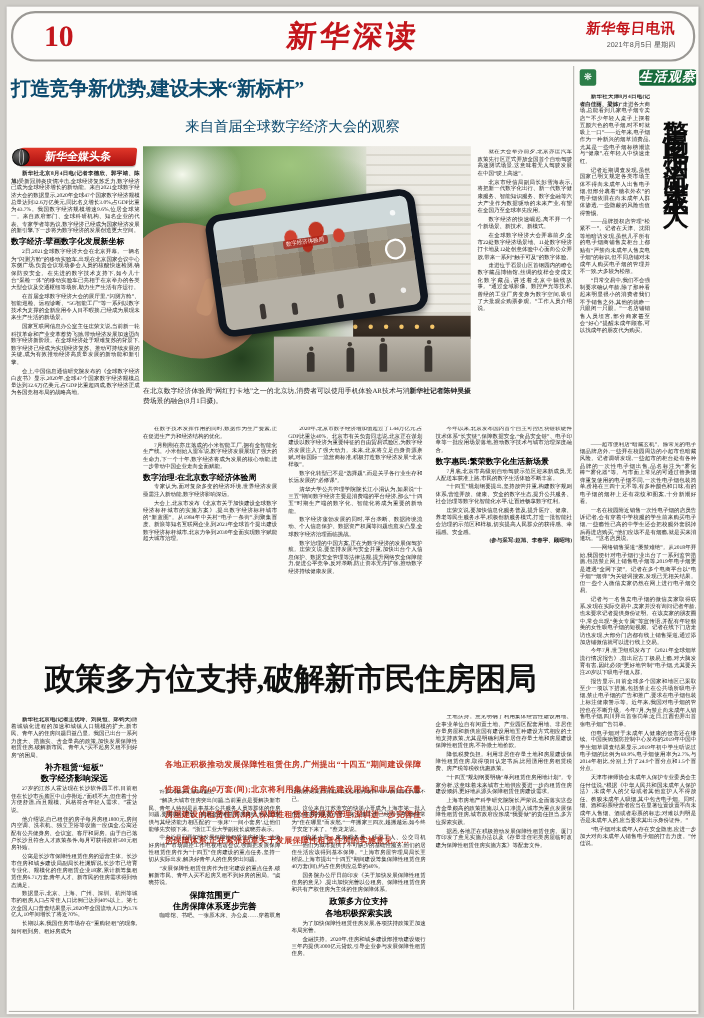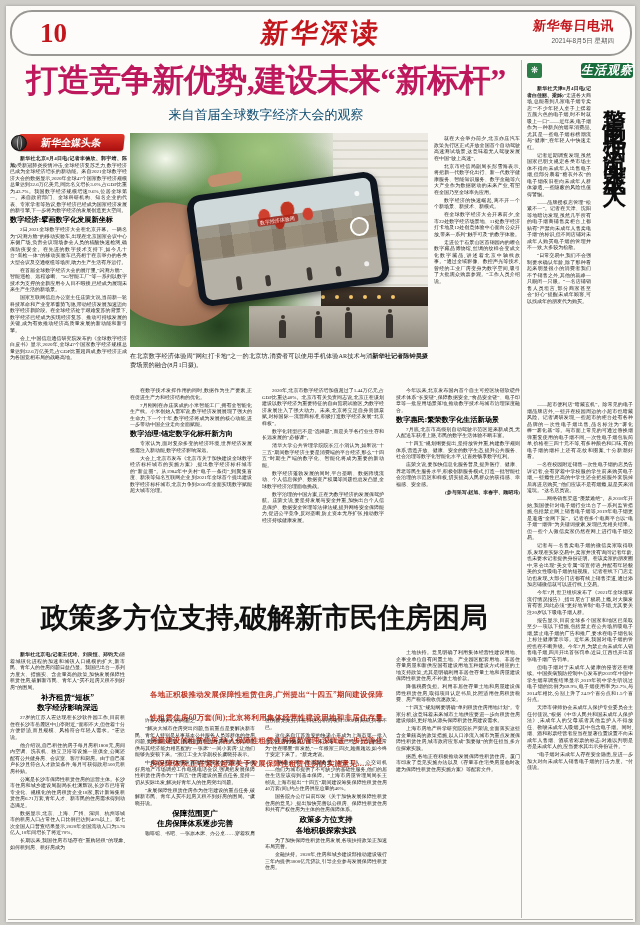--- a/index.html
+++ b/index.html
@@ -17,21 +17,21 @@
 
   
   .t{font-size:5px;line-height:6.5px;text-align:justify;color:#242424;overflow:hidden;position:absolute;}
   .t p{margin:0 0 1.5px;text-indent:2em;}
   .t p.noind{text-indent:0;}
   .shead{font-weight:bold;font-size:7.2px;line-height:9.5px;text-align:left;text-indent:0 !important;color:#000;margin:4px 0 3px;}
   .shead-c{font-weight:bold;font-size:7.6px;line-height:10.5px;text-align:center;text-indent:0 !important;color:#000;margin:5px 0 4px;white-space:pre-line;}
   .credits{font-weight:bold;text-align:right;text-indent:0 !important;}
 
   
-  .headline{position:absolute;left:10px;top:60px;width:512px;text-align:center;font-size:32px;line-height:40px;font-weight:bold;color:#be185d;letter-spacing:-.5px;}
+  .headline{position:absolute;left:10px;top:60px;width:512px;font-size:18px;line-height:40px;font-weight:bold;color:#0c4a6e;letter-spacing:-.5px;}
   .subtitle{position:absolute;left:10px;top:106px;width:512px;text-align:center;font-size:13px;color:#0c4a6e;}
   .badge-red{position:relative;width:106px;height:17px;margin:0 0 5px 8px;background:linear-gradient(180deg,#e2382a,#a90f0f);border-radius:3px;color:#fff;font-weight:bold;font-size:10px;line-height:17px;text-align:center;transform:skewX(-6deg);box-shadow:0 1px 1px rgba(0,0,0,.3);}
   .globe{position:absolute;left:-7px;top:1px;width:14px;height:14px;border-radius:50%;background:radial-gradient(circle at 35% 35%,#6b6b6b,#222 70%);border:1px solid #111;transform:skewX(6deg);}
   .globe::after{content:"";position:absolute;left:5px;top:0;width:3px;height:100%;border-left:1px solid #bbb;border-right:1px solid #bbb;border-radius:50%;}
 
   
   .photo{position:absolute;left:130px;top:133px;width:298px;height:214px;overflow:hidden;background:
     radial-gradient(90px 70px at 12% 12%,#f4f8ec 0,rgba(244,248,236,0) 60%),
     radial-gradient(120px 90px at 45% 8%,#9fc57e 0,rgba(159,197,126,0) 65%),
     radial-gradient(150px 120px at 5% 60%,#2f4f28 0,rgba(47,79,40,0) 70%),
@@ -143,21 +143,21 @@
     <p>就在大会举办前夕,北京亦庄汽车政策先行区正式开放全国首个自动驾驶高速测试场景,这意味着无人驾驶发展在中国“驶上高速”。</p>
     <p>北京市经信局副局长彭雪海表示,将把新一代数字化出行、新一代数字健康服务、智能知识服务、数字金融等六大产业作为数据驱动的未来产业,有望在全国乃至全球率先应用。</p>
     <p>数字经济的快速崛起,离不开一个个新场景、新技术、新模式。</p>
     <p>在全球数字经济大会开幕前夕,全市22处数字经济场景地、11处数字经济打卡地及12处创意体验中心面向公众开放,带来一系列“触手可及”的数字体验。</p>
     <p>走进位于石景山区首钢园内的瞭仓数字藏品博物馆,丝绸的纹样会变成文化数字藏品,讲述着北京中轴线故事。“通过全域影像、数控声光等技术,曾经的工业厂房变身为数字空间,吸引了大批观众购票参观。”工作人员介绍说。</p>
   </div>
 
   <div class="t" style="left:130px;top:388px;width:122px;height:204px;">
     <p>在数字技术发挥作用的同时,数据作为生产要素,正在促进生产力和经济结构的优化。</p>
     <p>7月刚刚在亦庄落成的小米智能工厂,拥有全智能化生产线。小米创始人雷军说,数字经济发展展现了强大的生命力,下一个十年,数字经济将成为发展的核心动能,进一步带动中国企业走向全面赋能。</p>
-    <p class="shead noind">数字治理:锚定数字化标杆新方向</p>
+    <p class="shead noind">数字治理:在北京数字经济体验周</p>
     <p>专家认为,面对复杂多变的经济环境,世界经济发展亟需注入新动能,数字经济影响深远。</p>
     <p>大会上,北京市发布《北京市关于加快建设全球数字经济标杆城市的实施方案》,提出数字经济标杆城市的“新蓝图”。从1984年中关村“电子一条街”,到聚集百度、新浪等知名互联网企业,到2021年全球首个提出建设数字经济标杆城市,北京力争到2030年全面实现数字赋能超大城市治理。</p>
   </div>
   <div class="t" style="left:262px;top:388px;width:122px;height:204px;">
     <p>2020年,北京市数字经济增加值超过了1.44万亿元,占GDP比重达40%。北京市有关负责同志说,北京正在谋划建设以数字经济为重要特征的自由贸易试验区,为数字经济发展注入了强大动力。未来,北京将立足自身资源禀赋,对标国际一流营商标准,积极打造数字经济发展“北京样板”。</p>
     <p>数字化转型已不是“选择题”,而是关乎各行业生存和长远发展的“必修课”。</p>
     <p>清华大学公共管理学院院长江小涓认为,如果说“十三五”期间数字经济主要是消费端的平台经济,那么“十四五”时期生产端的数字化、智能化将成为重要的新动能。</p>
     <p>数字经济蓬勃发展的同时,平台垄断、数据跨境流动、个人信息保护、数据资产权属等问题也愈发凸显,全球数字经济治理面临挑战。</p>
     <p>数字治理的中国方案,正在为数字经济的发展保驾护航。庄荣文说,要坚持发展与安全并重,加快出台个人信息保护、数据安全管理等法律法规,提升网络安全保障能力,促进公平竞争,反对垄断,防止资本无序扩张,推动数字经济持续健康发展。</p>
   </div>

